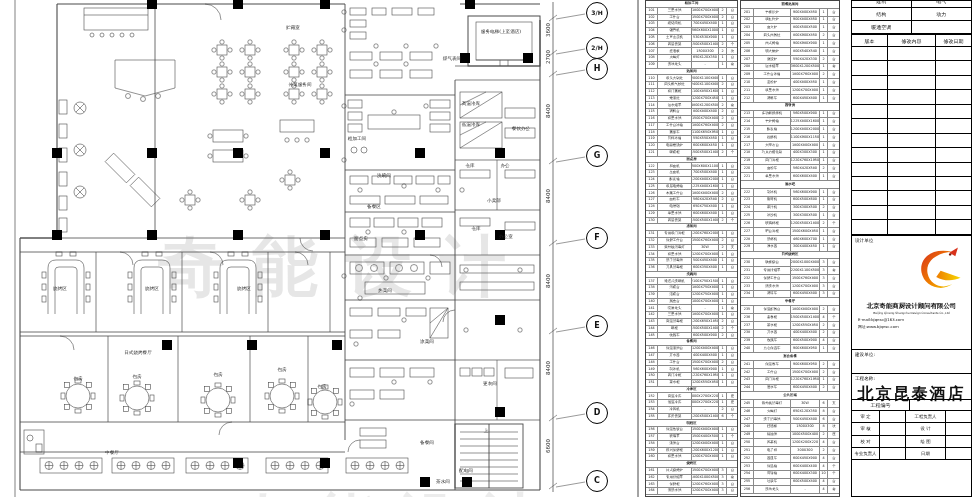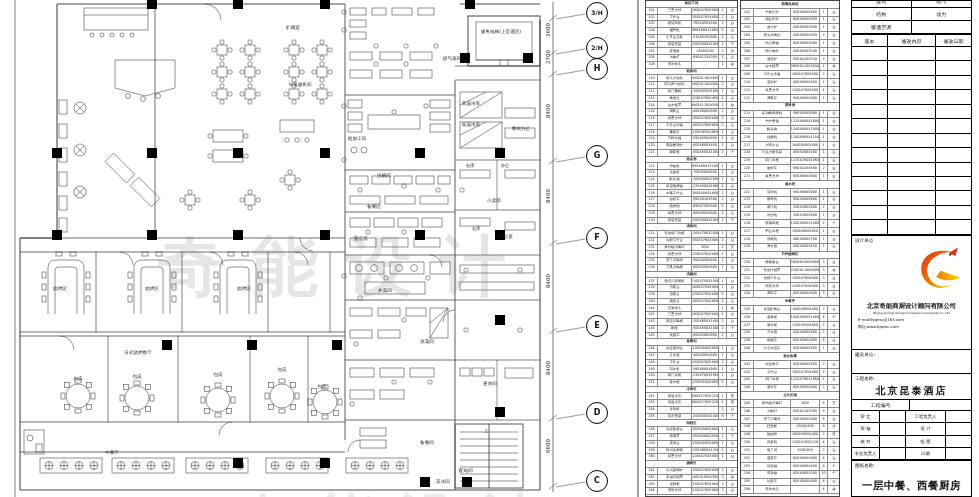--- a/index.html
+++ b/index.html
@@ -31,21 +31,21 @@
   #titleblock{position:absolute;left:851px;top:0;width:121px;height:497px;border:1.6px solid #000;
               box-sizing:border-box;background:#fff;}
   .tb-abs{position:absolute;left:0;right:0;box-sizing:border-box;}
   .tb-row{display:grid;box-sizing:border-box;border-bottom:0.7px solid #000;}
   .tb-cell{font-size:5px;display:flex;align-items:center;justify-content:center;
            border-right:0.7px solid #000;box-sizing:border-box;overflow:hidden;}
   .tb-cell:last-child{border-right:none;}
   .thick{border-top:1.8px solid #000;}
   .tb-lab{position:absolute;left:3px;top:2px;font-size:4.6px;color:#000;}
   .big{font-weight:700;text-align:center;}
-  #tb-project-name{font-size:10px;letter-spacing:2px;}
+  #tb-project-name{font-size:16px;letter-spacing:2px;}
   #tb-drawing-name{font-size:10.5px;letter-spacing:0.5px;}
   #tb-company-cn{font-size:6.4px;font-weight:700;text-align:center;}
   #tb-company-en{font-size:2.9px;text-align:center;color:#222;}
   #tb-email,#tb-web{font-size:3.8px;padding-left:6px;}
   #logo-wrap{position:absolute;left:50%;transform:translateX(-50%);top:8px;}
 </style>
 </head>
 <body>
 
 <div id="app">
@@ -1486,18 +1486,14 @@
           <div class="tb-cell" style="font-size: 4.4px;"></div>
         </div>
         <div class="tb-row" style="grid-template-columns: 28px 26px 40px 1fr; height: 12.25px;">
           <div class="tb-cell" style="font-size: 4.4px;">专业负责人</div>
           <div class="tb-cell" style="font-size: 4.4px;"></div>
           <div class="tb-cell" style="font-size: 4.4px;">日期</div>
           <div class="tb-cell" style="font-size: 4.4px;"></div>
         </div>
       </div>
 
-    <div class="tb-abs thick" style="top:459px;height:38px;">
-      <div class="tb-lab">图纸名称:</div>
-      <div id="tb-drawing-name" class="tb-abs big" style="top:18px;">一层中餐、西餐厨房</div>
-    </div>
   </div>
 </div>
 
 </body></html>

